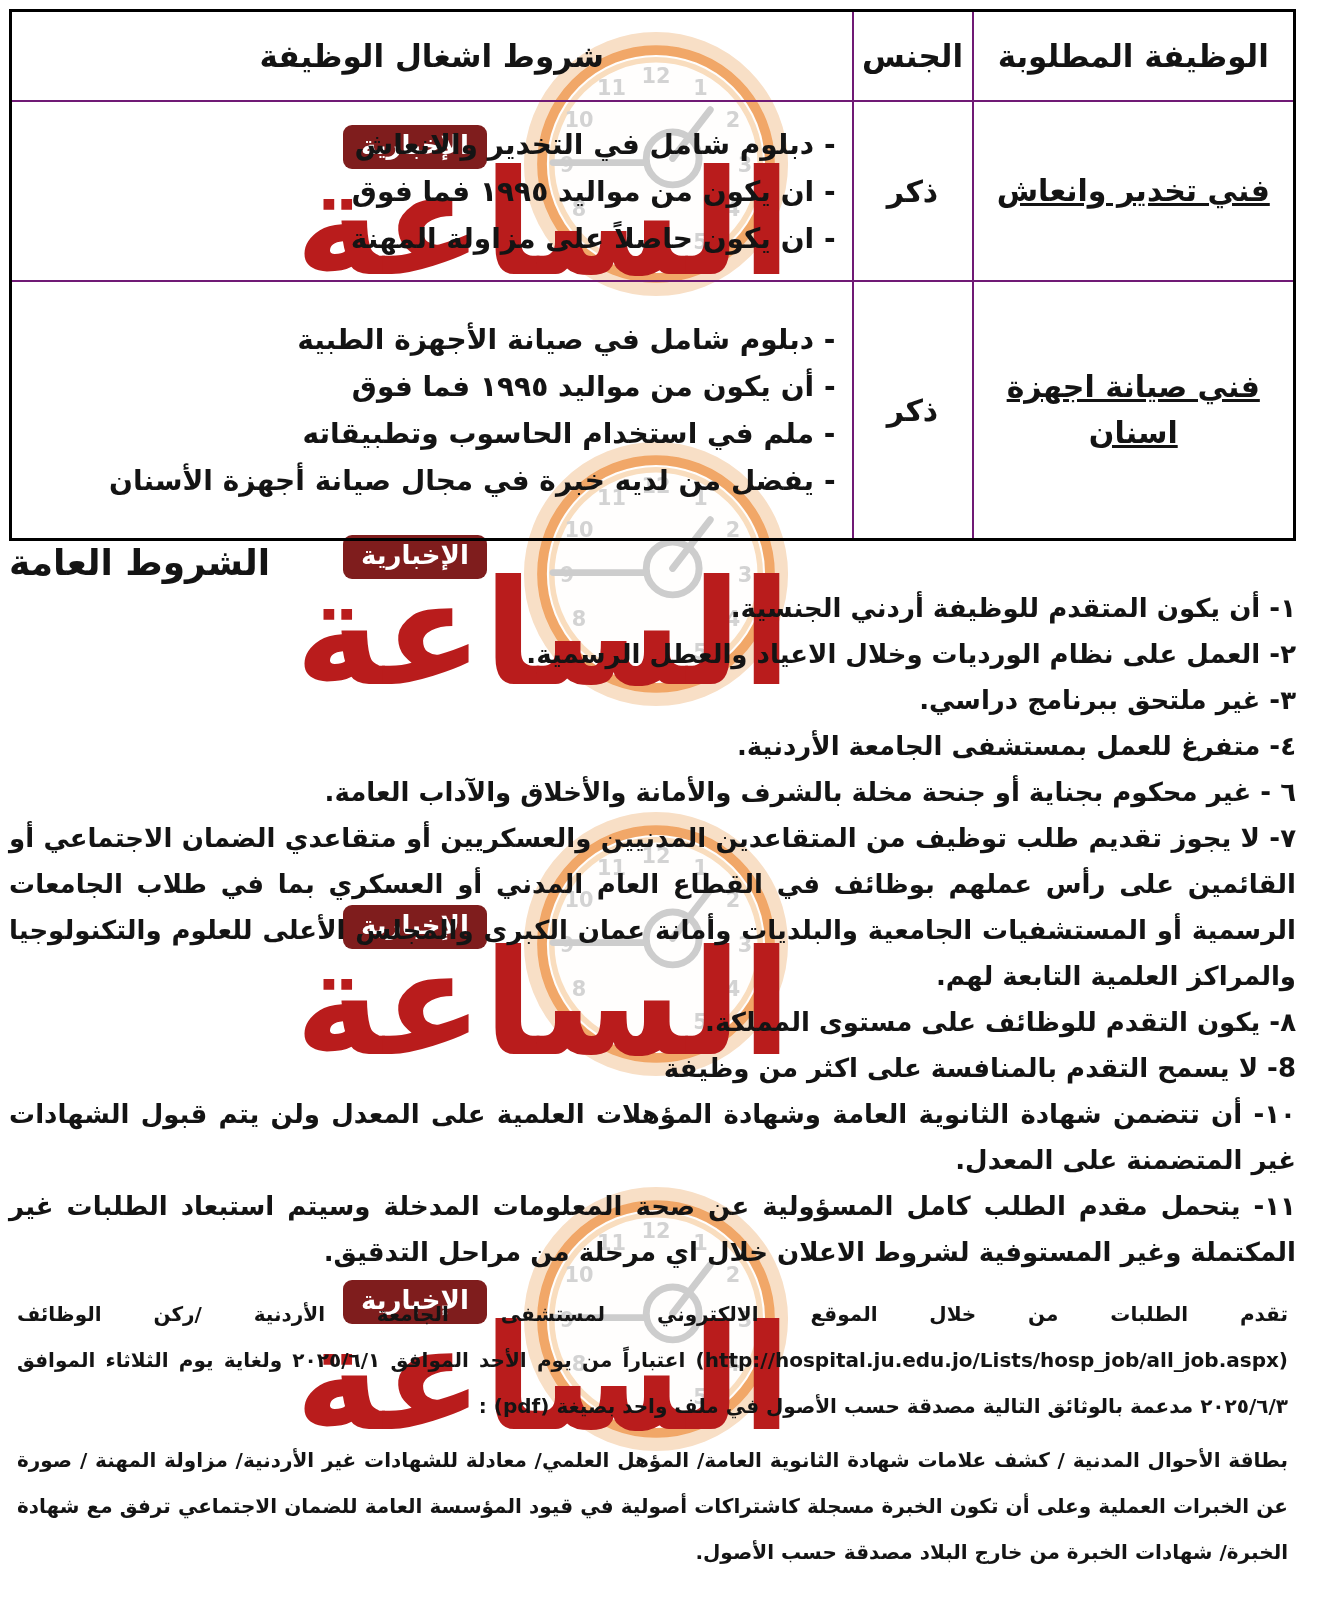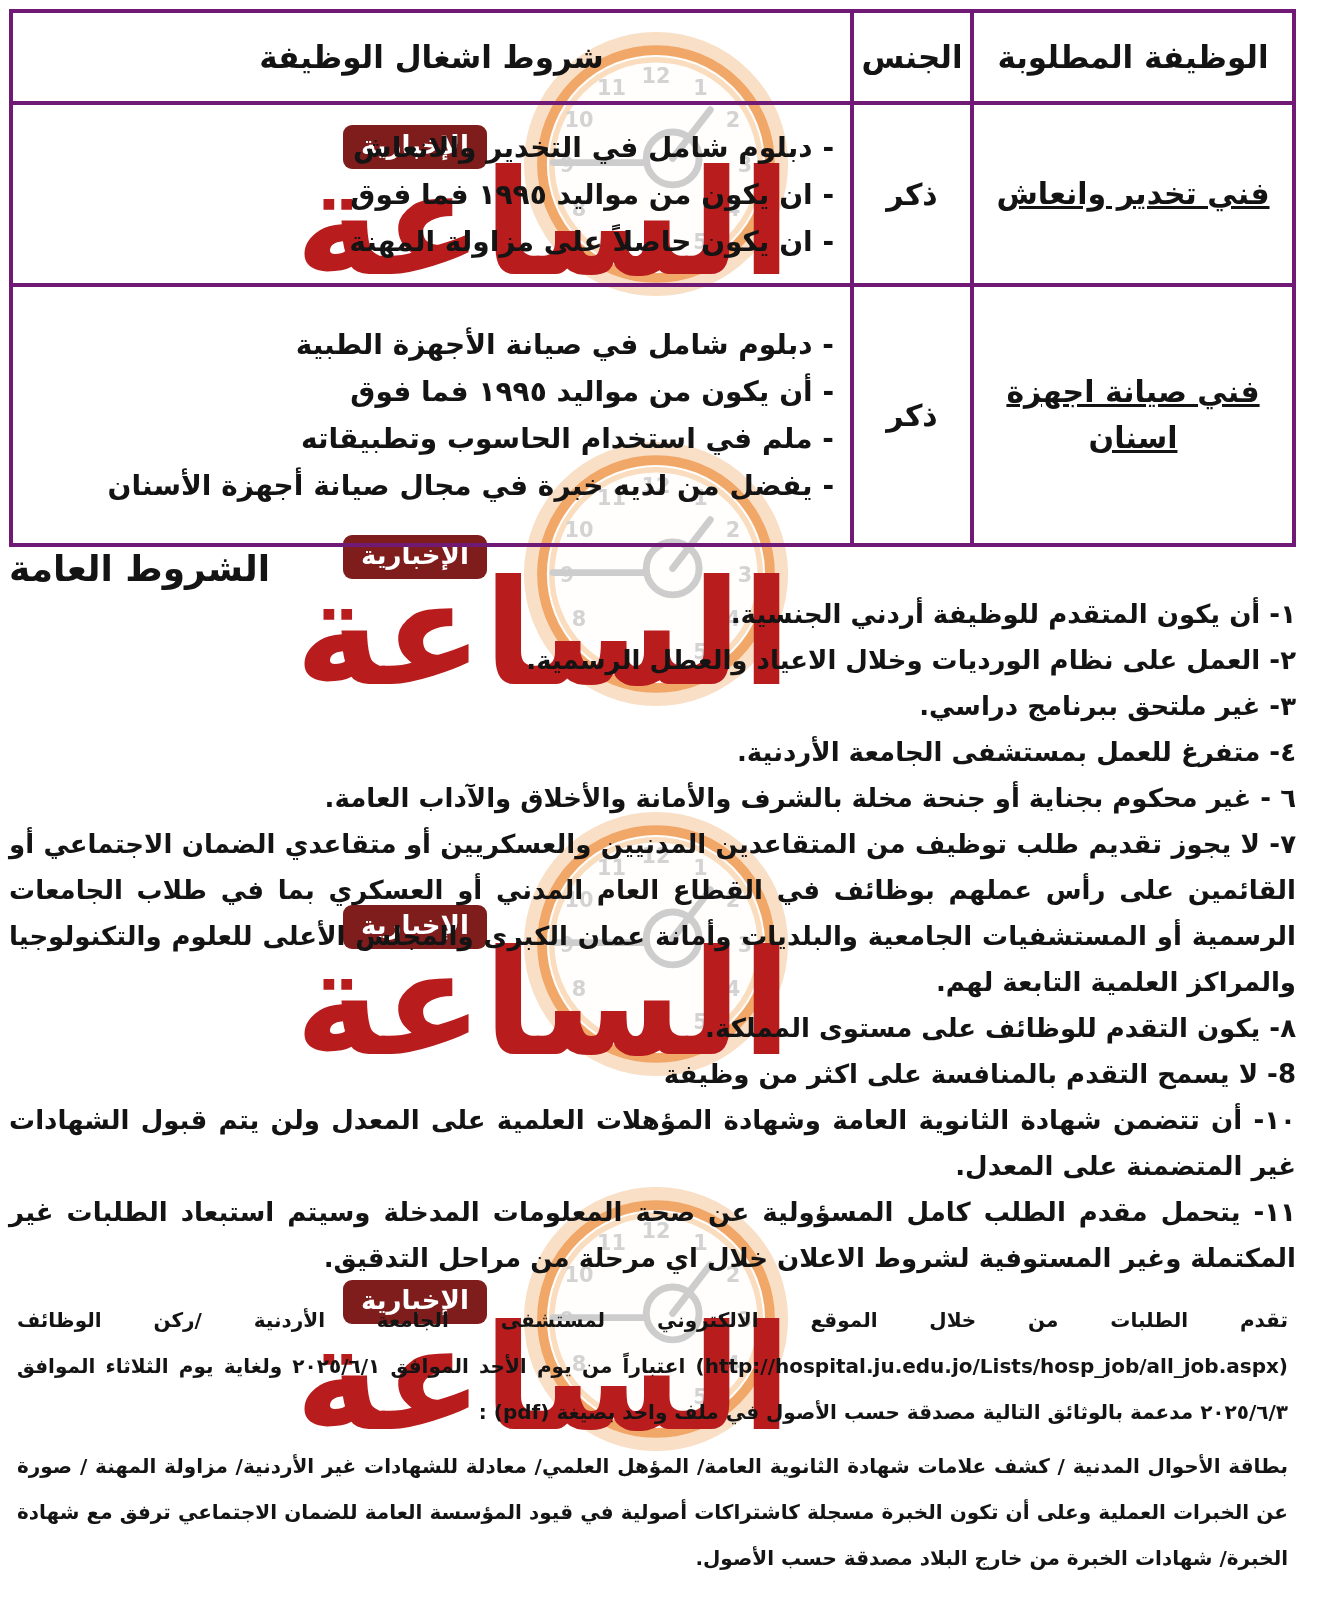--- a/index.html
+++ b/index.html
@@ -36,21 +36,21 @@
   }
   .wm-title {
     position: absolute; left: 0; top: 122px;
     font-size: 146px; line-height: 1.05; color: #b91c1c; letter-spacing: -2px;
   }
 
   
   .content { position: relative; z-index: 1; padding: 9px 45px 0 9px; }
 
   table.jobs { width: 100%; border-collapse: collapse; border: 3px solid #000; }
-  .jobs th, .jobs td { border: 4px solid #701a75; vertical-align: middle; }
+  .jobs th, .jobs td { border: 2px solid #701a75; vertical-align: middle; }
   .jobs thead th { height: 86px; text-align: center; font-size: 31px; }
   col.c-pos { width: 322px; }
   col.c-gen { width: 120px; }
   tr.r1 td { height: 144px; }
   tr.r2 td { height: 222px; }
   td.pos { text-align: center; font-size: 30px; line-height: 1.55; padding: 8px 14px; text-decoration: underline; }
   td.gen { text-align: center; font-size: 30px; }
   td.con { text-align: right; padding: 17px 16px; }
   td.con div { font-size: 28px; line-height: 47px; }
 

